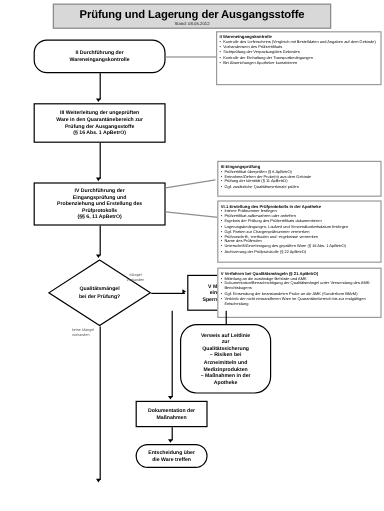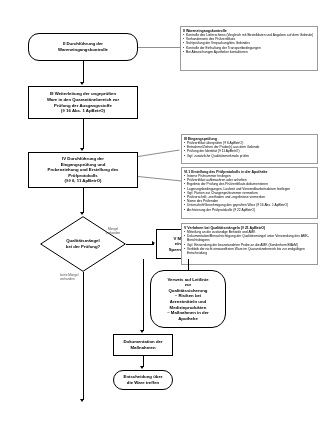--- a/index.html
+++ b/index.html
@@ -176,20 +176,24 @@
     color: #555;
     text-align: center;
     white-space: pre-line;
   }
 </style>
 </head>
 <body>
 
 <div id="canvas">
 
+  <div class="title-bar">
+    <span class="t-main">Prüfung und Lagerung der Ausgangsstoffe</span>
+    <span class="t-sub">Stand: 08.05.2012</span>
+  </div>
 
   <div class="node rounded" style="left:28px; top:33px; width:110px; height:28px;">
     <span class="lbl">II Durchführung der
 Wareneingangskontrolle</span>
   </div>
 
   <div class="hline-g" style="left:138px; top:47px; width:42px;"></div>
 
   <div class="vline" style="left:83px; top:61px; height:22px;"></div>
   <div class="arrow-down" style="left:80.4px; top:82px;"></div>

